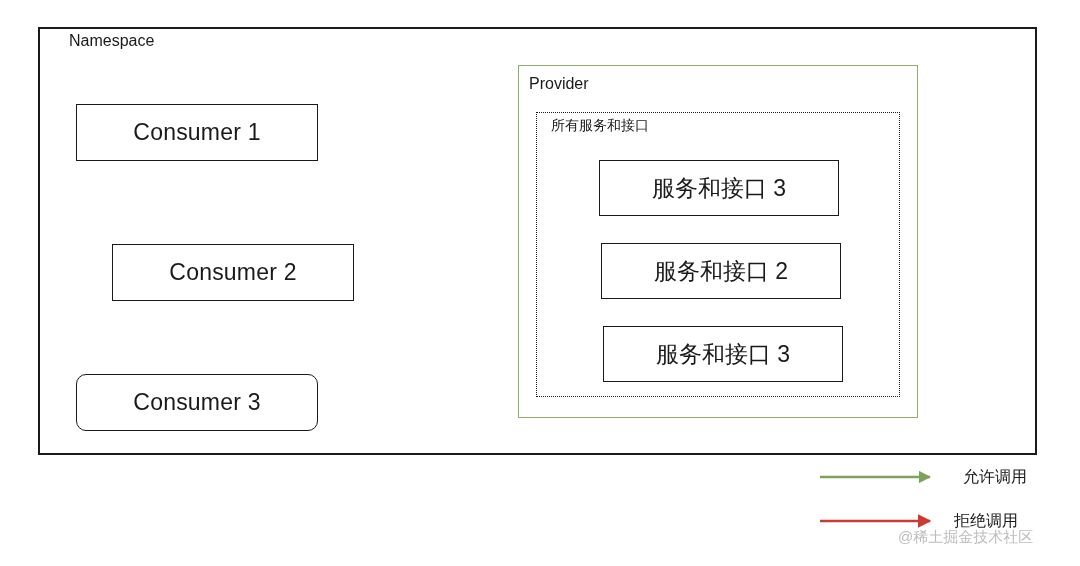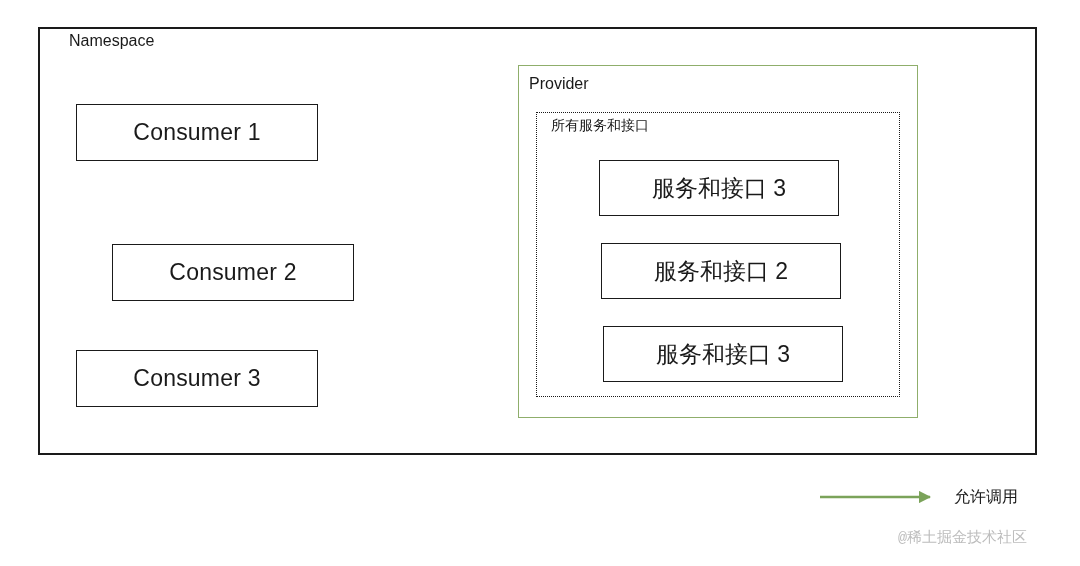--- a/index.html
+++ b/index.html
@@ -23,38 +23,38 @@
 
   
   .node{position:absolute;box-sizing:border-box;border:1.6px solid #1a1a1a;background:#ffffff;
         display:flex;align-items:center;justify-content:center;text-align:right;}
   .node span{display:block;}
 
   .consumer{width:242px;height:57px;left:76px;}
   .consumer span{font-size:23px;font-weight:400;letter-spacing:.2px;color:#1a1a1a;}
   .c1{top:104px;}
   .c2{top:244px;margin-left:36px;}
-  .c3{top:350px;}
+  .c3{top:374px;border-radius:10px;}
 
   .service{width:240px;height:56px;}
   .service span{font-size:23px;font-weight:400;color:#1a1a1a;}
   .s1{left:599px;top:160px;}
   .s2{left:601px;top:243px;}
   .s3{left:603px;top:326px;}
 
   
   .legend{position:absolute;left:818px;top:462px;width:262px;height:90px;}
   .legend-row{position:absolute;left:0;height:30px;display:flex;align-items:center;}
-  .legend-row.allow{top:20px;}
+  .legend-row.allow{top:0;gap:9px;}
   .legend-row.deny{top:44px;}
   .legend-swatch{width:120px;height:22px;position:relative;}
   .legend-text{font-size:16px;color:#1a1a1a;margin-left:16px;white-space:nowrap;}
 
   .watermark{position:absolute;left:898px;top:528px;font-size:15px;color:#bdbdbd;white-space:nowrap;
-             font-family:Liberation Mono, monospace;}
+             font-family:Liberation Sans, sans-serif;}
 </style>
 </head>
 <body>
 
 <svg id="canvas" viewBox="0 0 1080 566" xmlns="http://www.w3.org/2000/svg">
   <defs>
     <marker id="arrow-green" viewBox="0 0 10 10" refX="9" refY="5" markerWidth="5.2" markerHeight="5.2" orient="auto-start-reverse">
       <path d="M 0 0 L 10 5 L 0 10 z" fill="#7ba35a"></path>
     </marker>
     <marker id="arrow-red" viewBox="0 0 10 10" refX="9" refY="5" markerWidth="5.2" markerHeight="5.2" orient="auto-start-reverse">
@@ -118,15 +118,28 @@
           <marker id="lg-green" viewBox="0 0 10 10" refX="9" refY="5" markerWidth="5.2" markerHeight="5.2" orient="auto-start-reverse">
             <path d="M 0 0 L 10 5 L 0 10 z" fill="#7ba35a"></path>
           </marker>
         </defs>
         <line x1="2" y1="11" x2="112" y2="11" stroke="#7ba35a" stroke-width="2.4" marker-end="url(#lg-green)"></line>
       </svg>
     </div>
     <div class="legend-text">允许调用</div>
   </div>
 
+  <div class="legend-row deny">
+    <div class="legend-swatch">
+      <svg width="120" height="22" viewBox="0 0 120 22" xmlns="http://www.w3.org/2000/svg">
+        <defs>
+          <marker id="lg-red" viewBox="0 0 10 10" refX="9" refY="5" markerWidth="5.2" markerHeight="5.2" orient="auto-start-reverse">
+            <path d="M 0 0 L 10 5 L 0 10 z" fill="#cc3b33"></path>
+          </marker>
+        </defs>
+        <line x1="2" y1="11" x2="112" y2="11" stroke="#cc3b33" stroke-width="2.6" marker-end="url(#lg-red)"></line>
+      </svg>
+    </div>
+    <div class="legend-text">拒绝调用</div>
+  </div>
 </div>
 
 <div class="watermark">@稀土掘金技术社区</div>
 
 </body></html>

